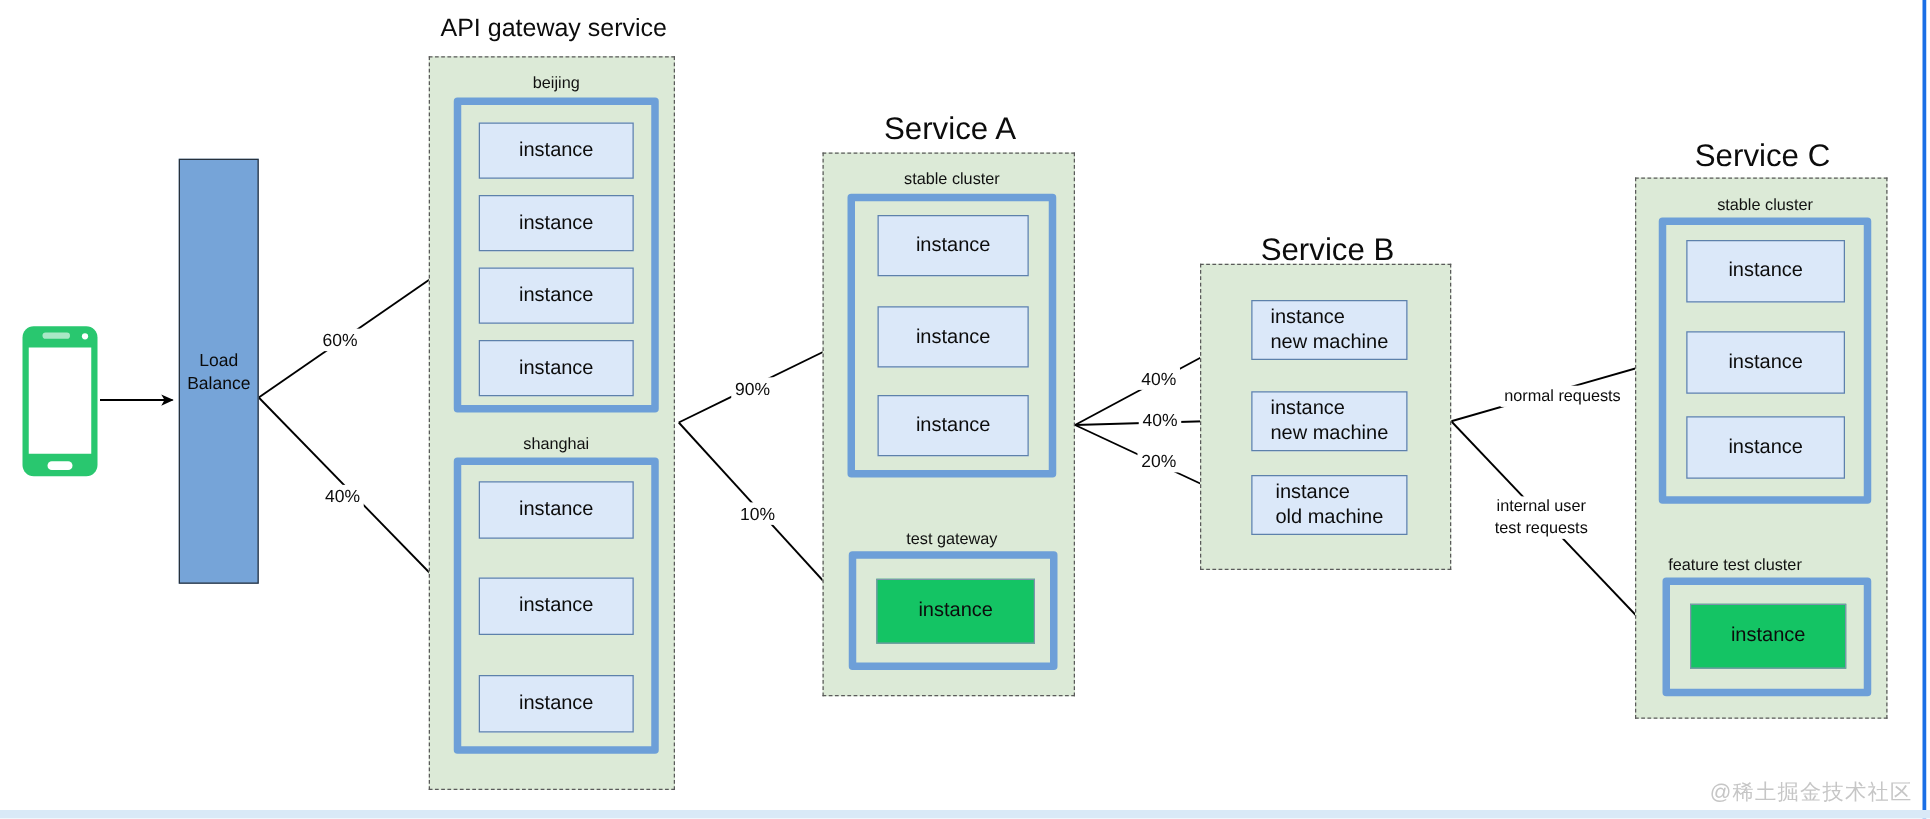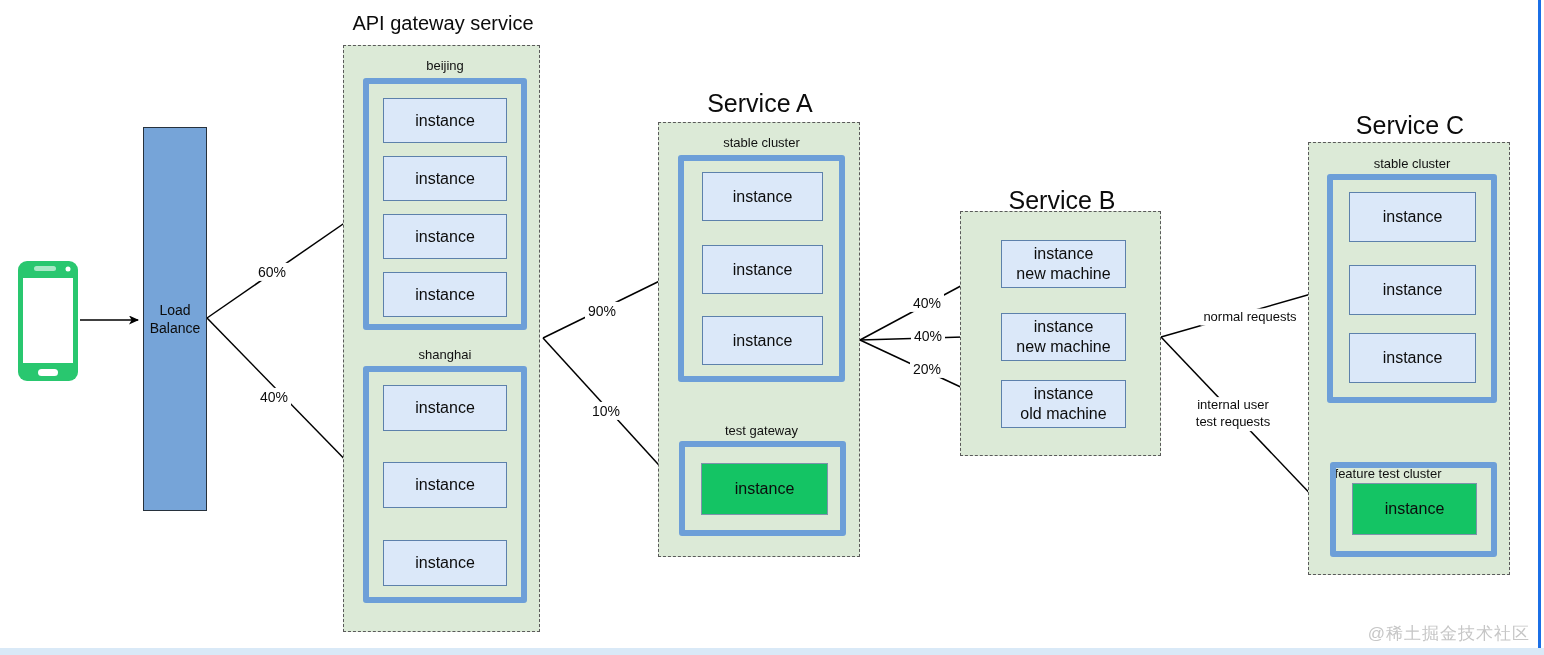--- a/index.html
+++ b/index.html
@@ -13,21 +13,21 @@
   .group-title{position:absolute;text-align:center;font-size:20px;color:#0c0c0c;z-index:2;}
   .svc-title{font-size:25px;}
   .small-label{position:absolute;text-align:center;font-size:13px;color:#111;z-index:3;}
 
   
   .cluster{position:absolute;border:6px solid #6d9fd8;border-radius:3px;box-sizing:border-box;z-index:3;}
 
   
   .instance{position:absolute;background:#dbe8f9;border:1.5px solid #5d81ab;box-sizing:border-box;
             display:flex;align-items:center;justify-content:center;font-size:16px;color:#0c0c0c;
-            text-align:center;z-index:4;white-space:pre-line;line-height:1.22;}
+            text-align:left;z-index:4;white-space:pre-line;line-height:1.22;}
   .instance.green{background:#14c464;border:1.5px solid #7e93ab;}
 
   
   .lb{position:absolute;background:#76a4d8;border:1.5px solid #27313c;box-sizing:border-box;
       display:flex;align-items:center;justify-content:center;text-align:center;
       font-size:14px;color:#0b0b0b;line-height:1.3;z-index:3;}
 
   
   .edge-label{position:absolute;transform:translate(-50%,-50%);background:#ffffff;padding:0 3px;
               font-size:14px;color:#0c0c0c;z-index:5;text-align:center;white-space:pre-line;line-height:1.3;}
@@ -63,21 +63,21 @@
   </svg>
 
   <svg class="abs" style="left:16px;top:259px;z-index:2;" width="64" height="124" viewBox="0 0 64 124">
     <rect x="2" y="2" width="60" height="120" rx="9" fill="#29c76f"></rect>
     <rect x="7" y="19" width="50" height="85" fill="#ffffff"></rect>
     <rect x="18" y="7" width="22" height="5" rx="2.5" fill="#a9e8c6"></rect>
     <circle cx="52" cy="10" r="2.5" fill="#ffffff"></circle>
     <rect x="22" y="110" width="20" height="7" rx="3.5" fill="#ffffff"></rect>
   </svg>
 
-  <div class="lb" style="left:143px;top:127px;width:64px;height:384px;">
+  <div class="lb" style="left:143px;top:127px;width:64px;height:340px;">
     <span>Load Balance</span>
   </div>
 
   <div class="group-title" style="left:343px;top:12px;width:200px;">API gateway service</div>
   <div class="group" style="left:343px;top:45px;width:197px;height:587px;"></div>
 
   <div class="small-label" style="left:363px;top:58px;width:164px;">beijing</div>
   <div class="cluster" style="left:363px;top:78px;width:164px;height:252px;"></div>
   <div class="instance" style="left:383px;top:98px;width:124px;height:45px;">instance</div>
   <div class="instance" style="left:383px;top:156px;width:124px;height:45px;">instance</div>
@@ -114,21 +114,21 @@
 
   <div class="group-title svc-title" style="left:1310px;top:111px;width:200px;">Service C</div>
   <div class="group" style="left:1308px;top:142px;width:202px;height:433px;"></div>
 
   <div class="small-label" style="left:1327px;top:156px;width:170px;">stable cluster</div>
   <div class="cluster" style="left:1327px;top:174px;width:170px;height:229px;"></div>
   <div class="instance" style="left:1349px;top:192px;width:127px;height:50px;">instance</div>
   <div class="instance" style="left:1349px;top:265px;width:127px;height:50px;">instance</div>
   <div class="instance" style="left:1349px;top:333px;width:127px;height:50px;">instance</div>
 
-  <div class="small-label" style="left:1308px;top:444px;width:160px;margin-top:22px;">feature test cluster</div>
+  <div class="small-label" style="left:1308px;top:444px;width:160px;">feature test cluster</div>
   <div class="cluster" style="left:1330px;top:462px;width:167px;height:95px;"></div>
   <div class="instance green" style="left:1352px;top:483px;width:125px;height:52px;">instance</div>
 
   <div class="edge-label" style="left:272px;top:272px;">60%</div>
   <div class="edge-label" style="left:274px;top:397px;">40%</div>
   <div class="edge-label" style="left:602px;top:311px;">90%</div>
   <div class="edge-label" style="left:606px;top:411px;">10%</div>
   <div class="edge-label" style="left:927px;top:303px;">40%</div>
   <div class="edge-label" style="left:928px;top:336px;">40%</div>
   <div class="edge-label" style="left:927px;top:369px;">20%</div>

